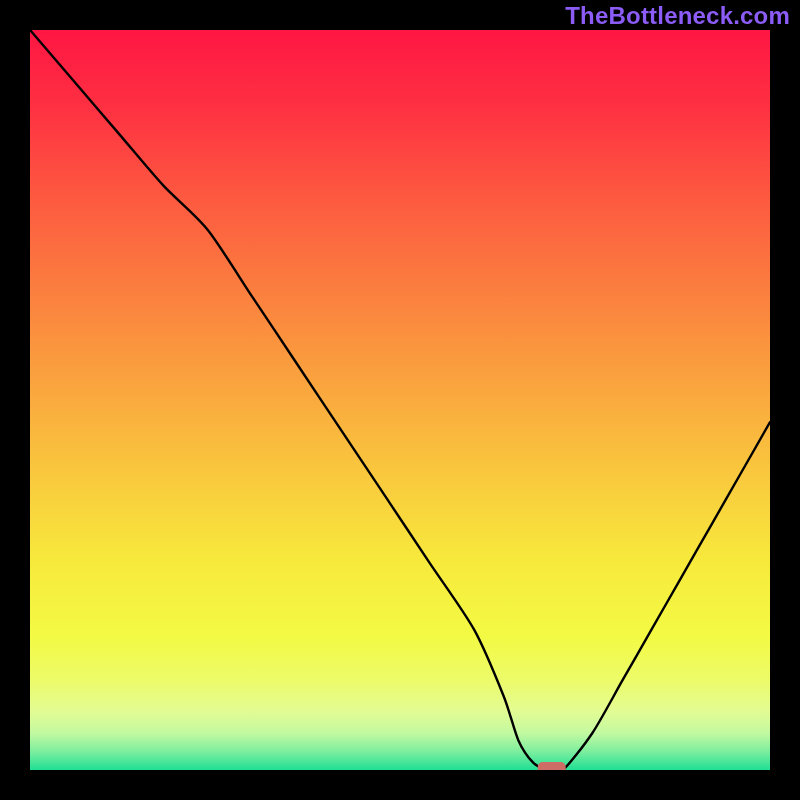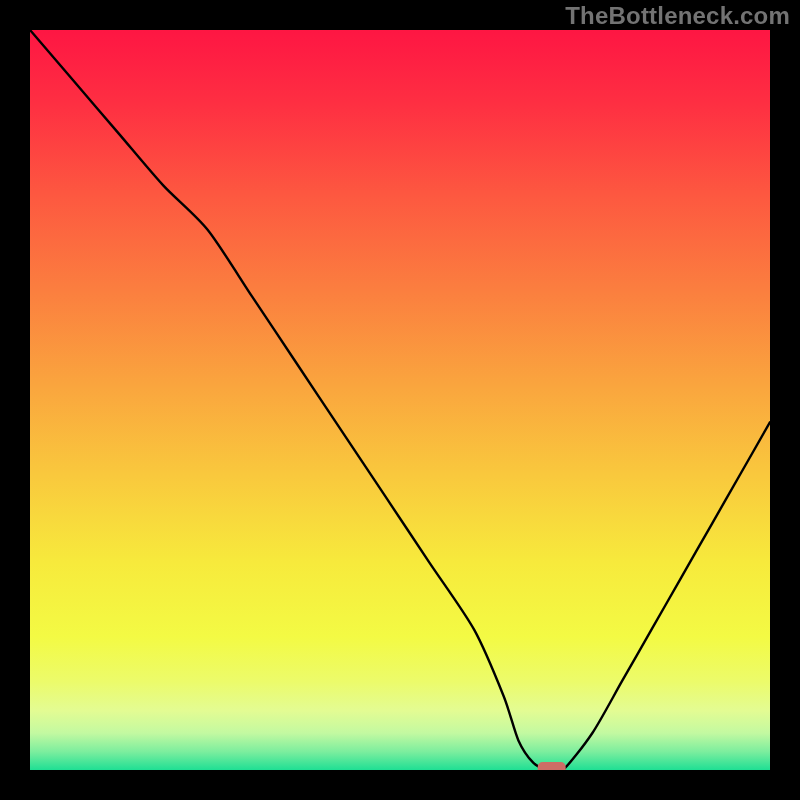--- a/index.html
+++ b/index.html
@@ -18,21 +18,21 @@
     height: 800px;
     background: #000;
   }
   .watermark {
     position: absolute;
     top: 2px;
     right: 10px;
     font-family: Arial, Helvetica, sans-serif;
     font-size: 24px;
     font-weight: 600;
-    color: #737373;
+    color: #8b5cf6;
     letter-spacing: 0.2px;
   }
   svg.plot {
     position: absolute;
     left: 30px;
     top: 30px;
     width: 740px;
     height: 740px;
     display: block;
   }

